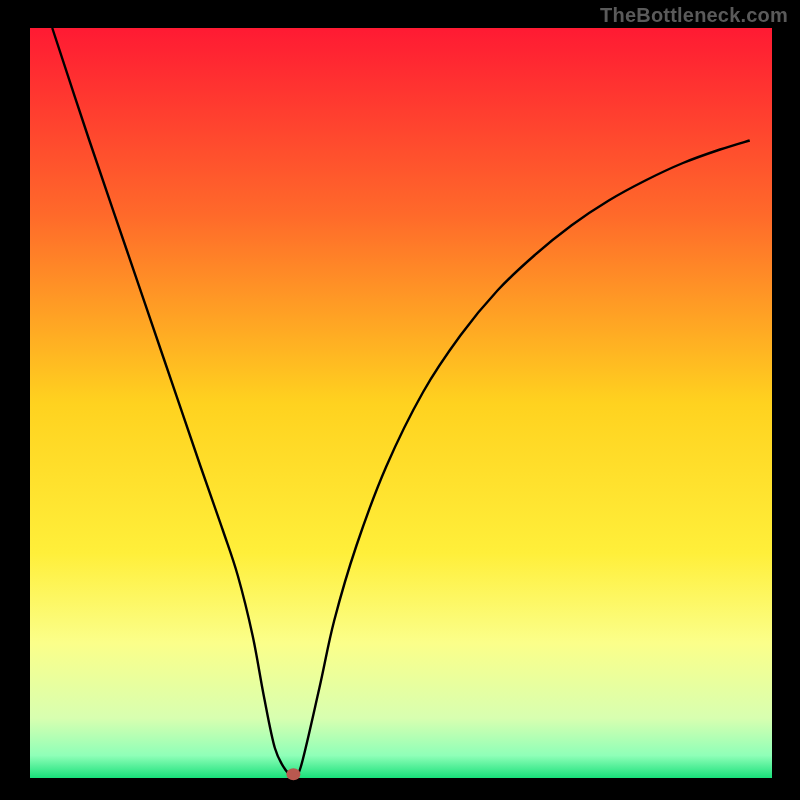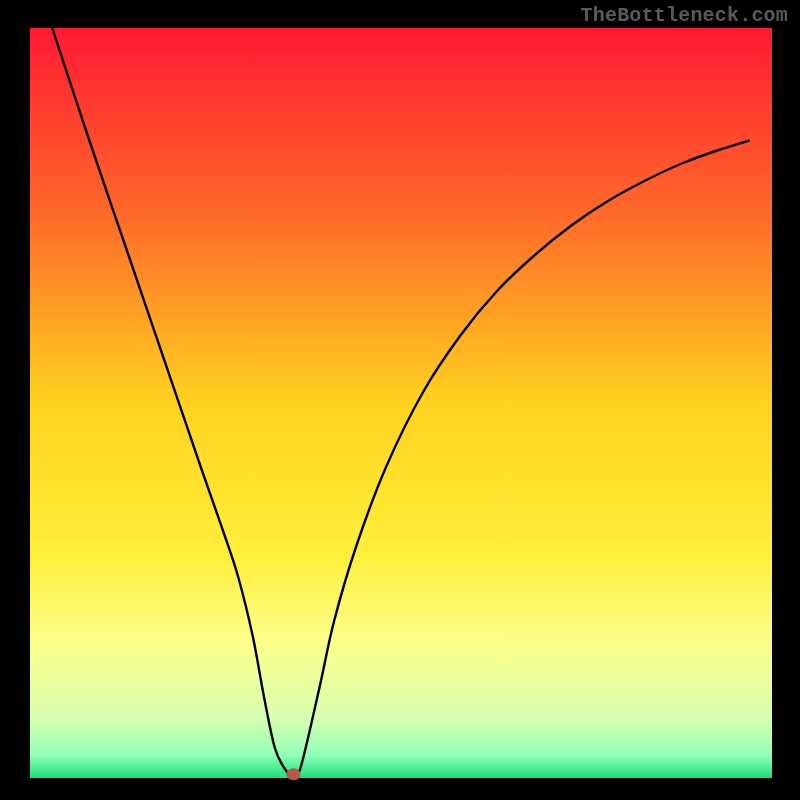--- a/index.html
+++ b/index.html
@@ -15,21 +15,21 @@
     top: 0;
     left: 0;
     width: 800px;
     height: 800px;
     background: #000;
   }
   .watermark {
     position: absolute;
     top: 4px;
     right: 12px;
-    font-family: Liberation Mono, monospace;
+    font-family: Liberation Sans, sans-serif;
     font-size: 20px;
     font-weight: 600;
     color: #5a5a5a;
     letter-spacing: 0.2px;
     z-index: 10;
   }
   svg {
     position: absolute;
     top: 0;
     left: 0;

